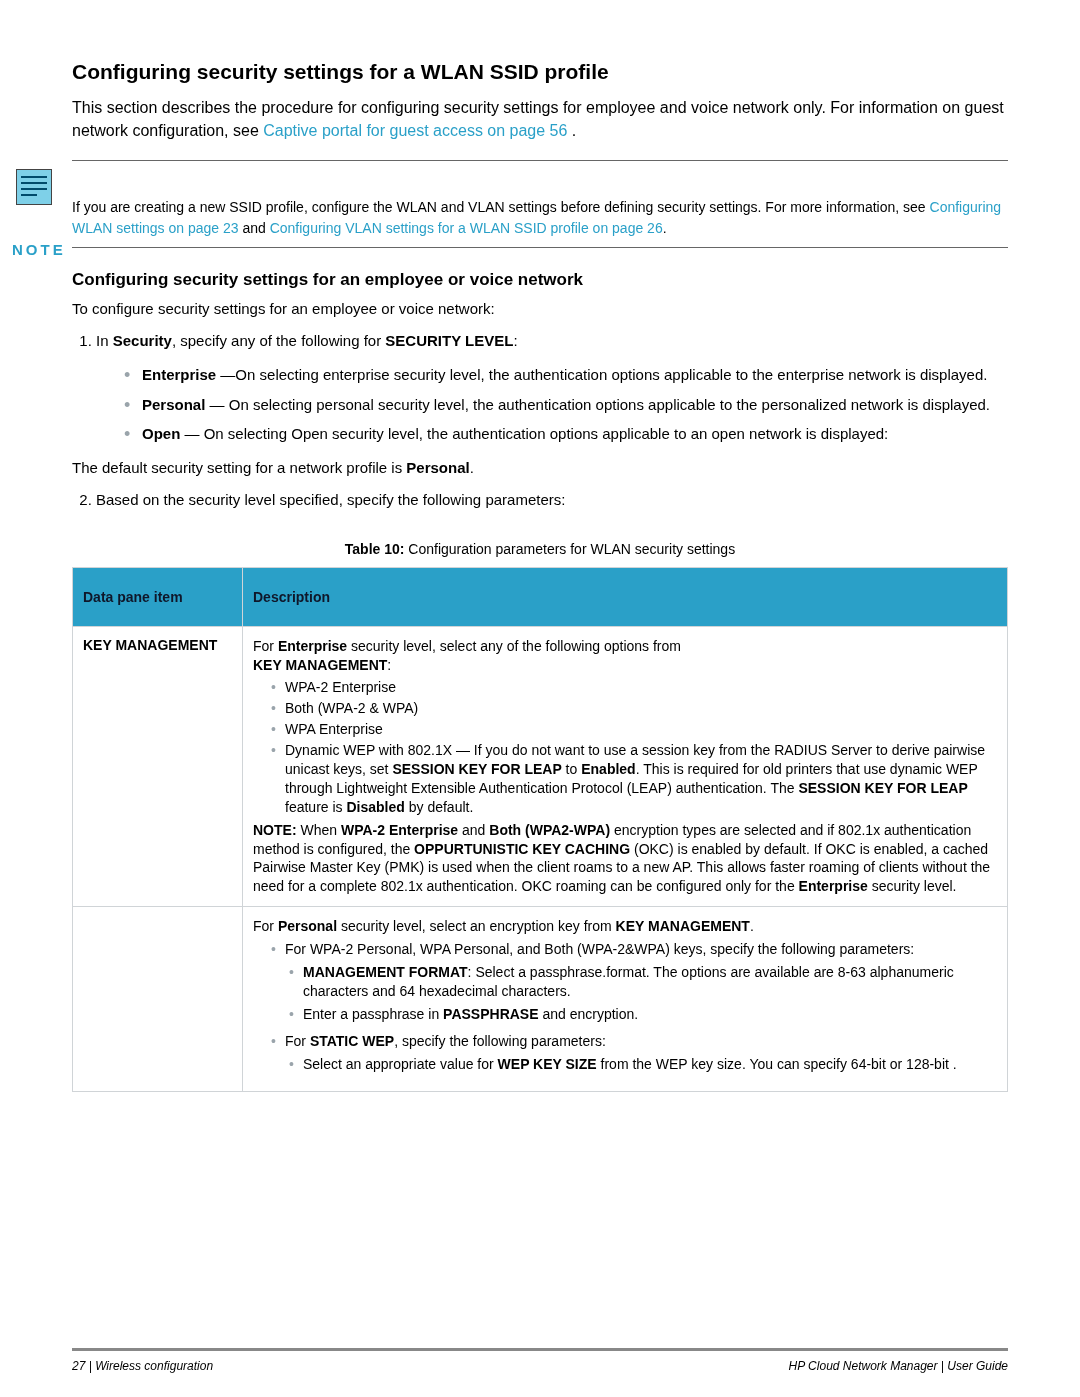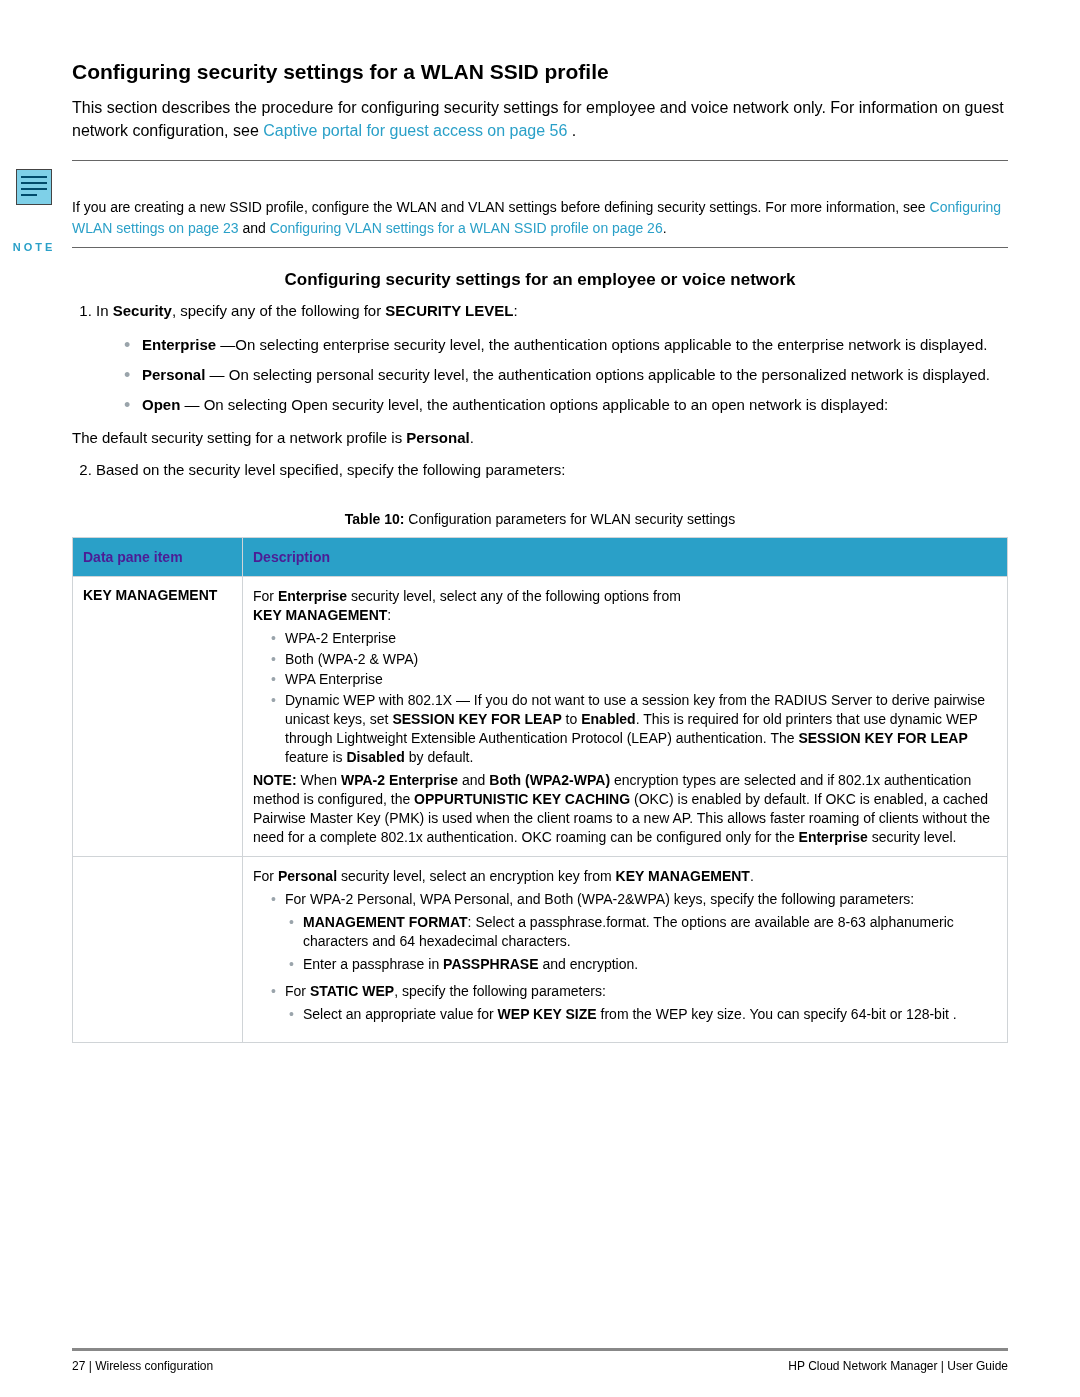--- a/index.html
+++ b/index.html
@@ -54,36 +54,35 @@
     position: absolute;
     left: 4px; right: 4px; top: 6px;
   }
   .note-icon .lines div {
     height: 2px;
     background: #004b6b;
     margin-bottom: 4px;
   }
   .note-icon .lines div:last-child { width: 60%; }
   .note-icon .label {
-    font-size: 11px;
+    font-size: 15px;
     letter-spacing: 3px;
     color: #2aa0c8;
     font-weight: bold;
     margin-top: 36px;
   }
   .note-text {
     font-size: 14px;
     line-height: 1.5;
     margin-top: 28px;
   }
   h3.subsection {
     font-size: 17px;
     font-weight: bold;
     margin: 20px 0 8px 0;
-    text-align: center;
   }
   .body-text {
     font-size: 15px;
     line-height: 1.45;
     margin: 8px 0;
   }
   ol.steps {
     font-size: 15px;
     line-height: 1.45;
     padding-left: 24px;
@@ -116,23 +115,23 @@
     margin: 30px 0 10px 0;
     text-align: center;
   }
   table.config {
     width: 100%;
     border-collapse: collapse;
     font-size: 14px;
   }
   table.config th {
     background: #2aa0c8;
-    color: #4c1d95;
+    color: #0f172a;
     text-align: left;
-    padding: 11px 10px;
+    padding: 21px 10px;
     font-weight: bold;
     border: 1px solid #d0d4d7;
   }
   table.config td {
     border: 1px solid #d0d4d7;
     padding: 10px;
     vertical-align: top;
   }
   table.config td.key-col { width: 170px; font-weight: bold; }
   .cell-list {
@@ -159,20 +158,21 @@
   .footer {
     position: absolute;
     bottom: 24px;
     left: 72px;
     right: 72px;
     border-top: 3px solid #888;
     padding-top: 8px;
     font-size: 12px;
     display: flex;
     justify-content: space-between;
+    font-style: italic;
   }
 </style>
 </head>
 <body>
 
 <div class="page">
 
   <h2 class="section-title">Configuring security settings for a WLAN SSID profile</h2>
 
   <p class="intro">
@@ -191,20 +191,21 @@
         </div>
       <div class="label">NOTE</div>
     </div>
     <div class="note-text">
       <span>If you are creating a new SSID profile, configure the WLAN and VLAN settings before defining security settings. For more information, see </span><a class="link" href="#">Configuring WLAN settings on page 23</a><span> and </span><a class="link" href="#">Configuring VLAN settings for a WLAN SSID profile on page 26</a><span>.</span>
     </div>
   </div>
 
   <h3 class="subsection">Configuring security settings for an employee or voice network</h3>
 
+  <p class="body-text">To configure security settings for an employee or voice network:</p>
 
   <ol class="steps">
     <li>
       <span>In </span><span class="strong">Security</span><span>, specify any of the following for </span><span class="strong">SECURITY LEVEL</span><span>:</span>
       <ul class="bullets">
         <li><span class="strong">Enterprise</span><span> —On selecting enterprise security level, the authentication options applicable to the enterprise network is displayed.</span></li>
         <li><span class="strong">Personal</span><span> — On selecting personal security level, the authentication options applicable to the personalized network is displayed.</span></li>
         <li><span class="strong">Open</span><span> — On selecting Open security level, the authentication options applicable to an open network is displayed:</span></li>
       </ul>
     </li>

